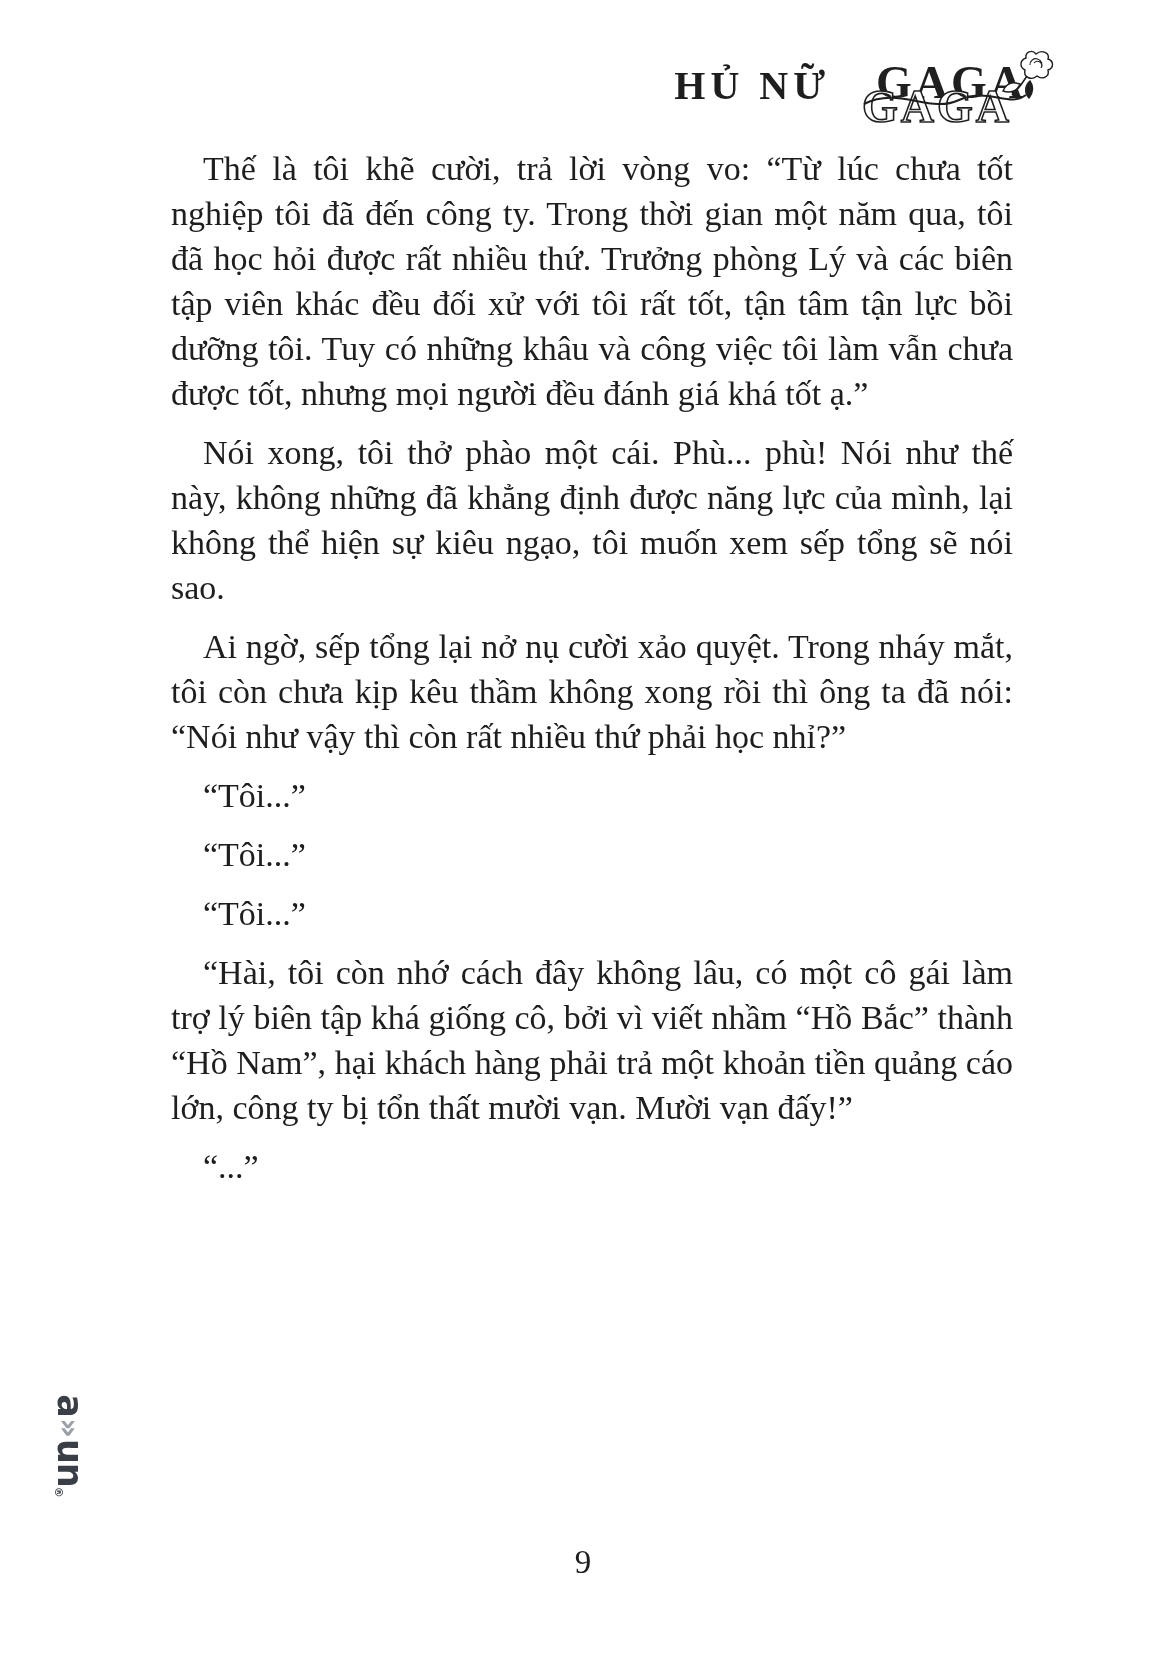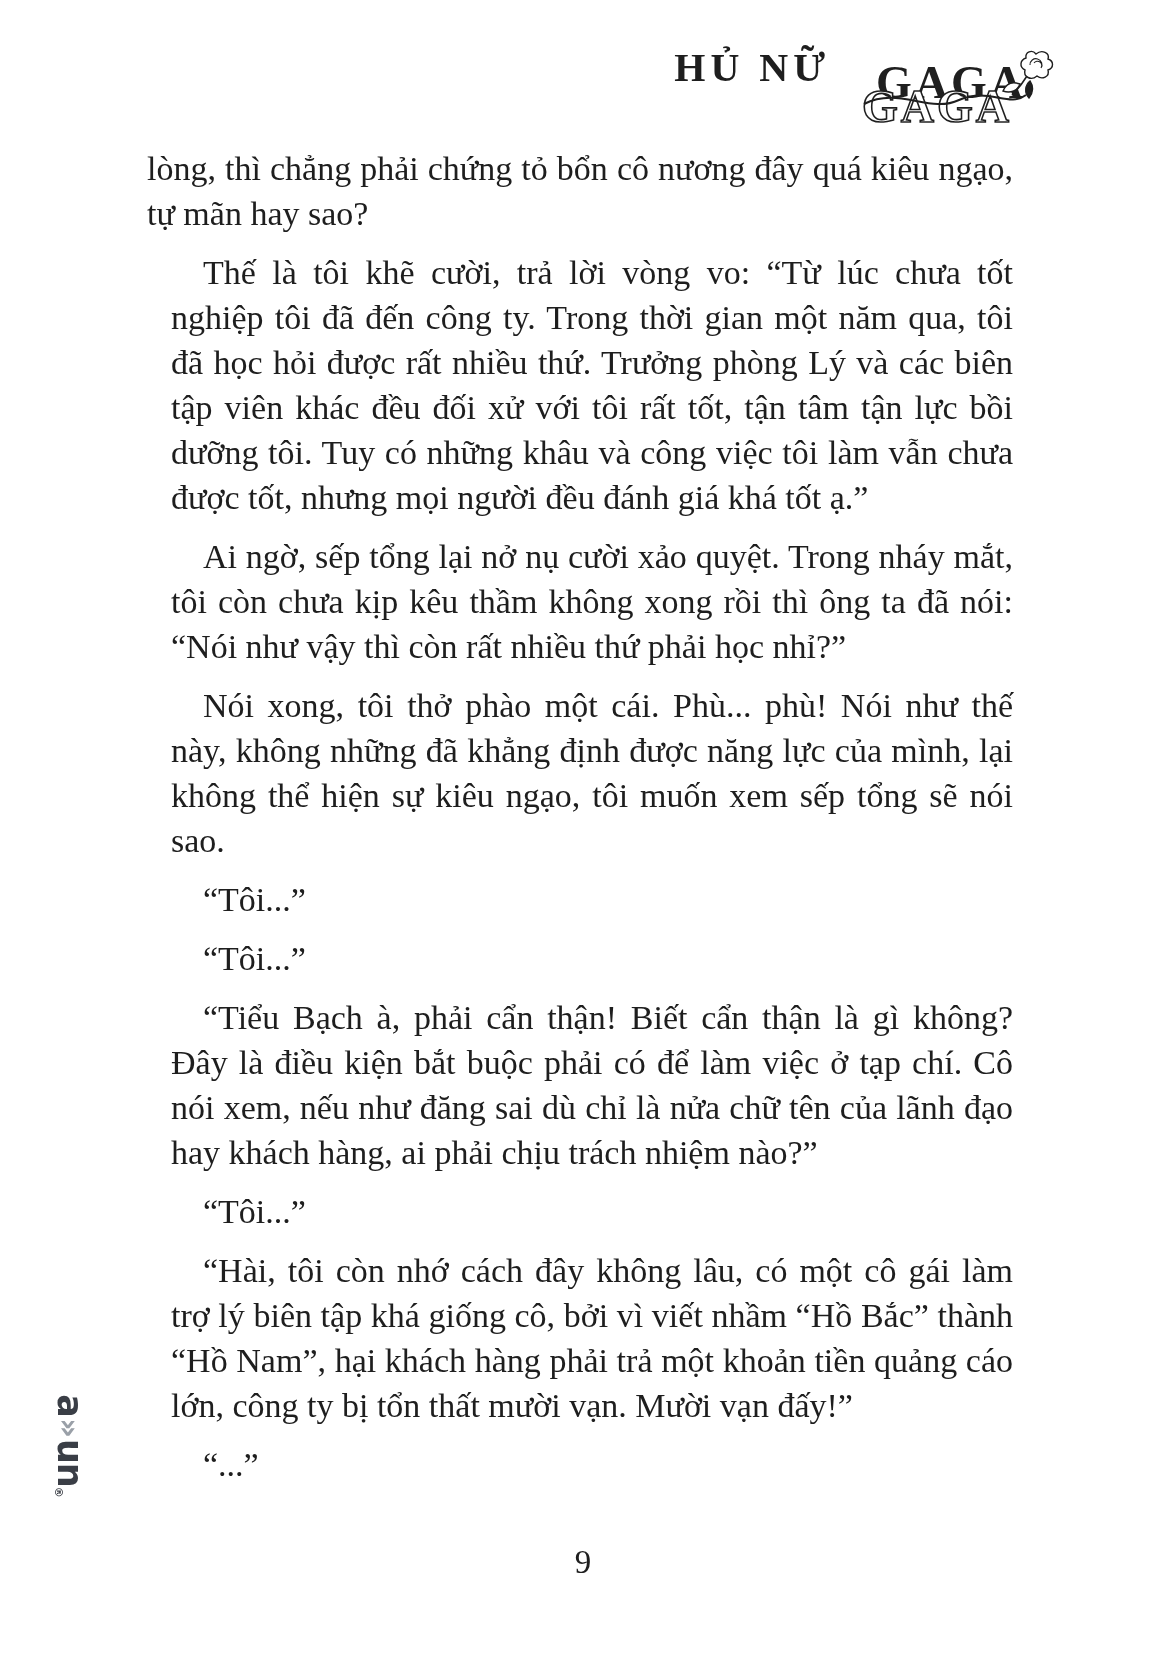--- a/index.html
+++ b/index.html
@@ -11,21 +11,21 @@
     overflow:hidden;
     font-family:"Liberation Serif","DejaVu Serif",serif;
     color:#1e1e1e;
   }
 
   
   .header {
     position:absolute;
     top:48px; right:112px;
     display:flex;
-    align-items:flex-start;
+    align-items:center;
     gap:14px;
   }
   .series-title {
     font-size:40px;
     font-weight:600;
     letter-spacing:5px;
     line-height:1;
     margin-bottom:10px;
     white-space:nowrap;
   }
@@ -110,27 +110,25 @@
         <path d="M16 4 C22 -1 30 3 28 9 C34 11 34 18 28 20 C30 27 22 30 17 26 C11 31 3 27 5 20 C-1 17 0 10 6 8 C5 2 12 -1 16 4 Z" fill="#ffffff"></path>
         <path d="M16 15 m-6 0 a6 6 0 1 1 11 3 a4 4 0 1 0 -7 -5" fill="none" stroke-width="1.1"></path>
         <path d="M7 26 C2 34 -3 40 -8 45" fill="none" stroke-width="1.6"></path>
         <path d="M0 34 C-8 31 -14 34 -17 41 C-9 44 -2 40 0 34 Z" fill="#ffffff"></path>
         <path d="M10 31 C14 37 13 43 9 48 C4 43 5 35 10 31 Z" fill="#1f1f1f"></path>
       </g>
     </svg>
   </div>
 
   <div class="text-block">
-    <p class="noindent">lòng, thì chẳng phải chứng tỏ bổn cô nương đây quá kiêu ngạo, tự mãn hay sao?</p>
     <p class="indent">Thế là tôi khẽ cười, trả lời vòng vo: “Từ lúc chưa tốt nghiệp tôi đã đến công ty. Trong thời gian một năm qua, tôi đã học hỏi được rất nhiều thứ. Trưởng phòng Lý và các biên tập viên khác đều đối xử với tôi rất tốt, tận tâm tận lực bồi dưỡng tôi. Tuy có những khâu và công việc tôi làm vẫn chưa được tốt, nhưng mọi người đều đánh giá khá tốt ạ.”</p>
+    <p class="indent">Nói xong, tôi thở phào một cái. Phù... phù! Nói như thế này, không những đã khẳng định được năng lực của mình, lại không thể hiện sự kiêu ngạo, tôi muốn xem sếp tổng sẽ nói sao.</p>
     <p class="indent">Ai ngờ, sếp tổng lại nở nụ cười xảo quyệt. Trong nháy mắt, tôi còn chưa kịp kêu thầm không xong rồi thì ông ta đã nói: “Nói như vậy thì còn rất nhiều thứ phải học nhỉ?”</p>
-    <p class="indent">Nói xong, tôi thở phào một cái. Phù... phù! Nói như thế này, không những đã khẳng định được năng lực của mình, lại không thể hiện sự kiêu ngạo, tôi muốn xem sếp tổng sẽ nói sao.</p>
     <p class="indent">“Tôi...”</p>
     <p class="indent">“Tôi...”</p>
-    <p class="indent">“Tiểu Bạch à, phải cẩn thận! Biết cẩn thận là gì không? Đây là điều kiện bắt buộc phải có để làm việc ở tạp chí. Cô nói xem, nếu như đăng sai dù chỉ là nửa chữ tên của lãnh đạo hay khách hàng, ai phải chịu trách nhiệm nào?”</p>
     <p class="indent">“Tôi...”</p>
     <p class="indent">“Hài, tôi còn nhớ cách đây không lâu, có một cô gái làm trợ lý biên tập khá giống cô, bởi vì viết nhầm “Hồ Bắc” thành “Hồ Nam”, hại khách hàng phải trả một khoản tiền quảng cáo lớn, công ty bị tổn thất mười vạn. Mười vạn đấy!”</p>
     <p class="indent">“...”</p>
   </div>
 
   <div class="amun-wrap">
     <div class="amun">
       <span class="amun-letter">a</span>
       <span class="amun-chev">»</span>
       <span class="amun-letter">un</span>

